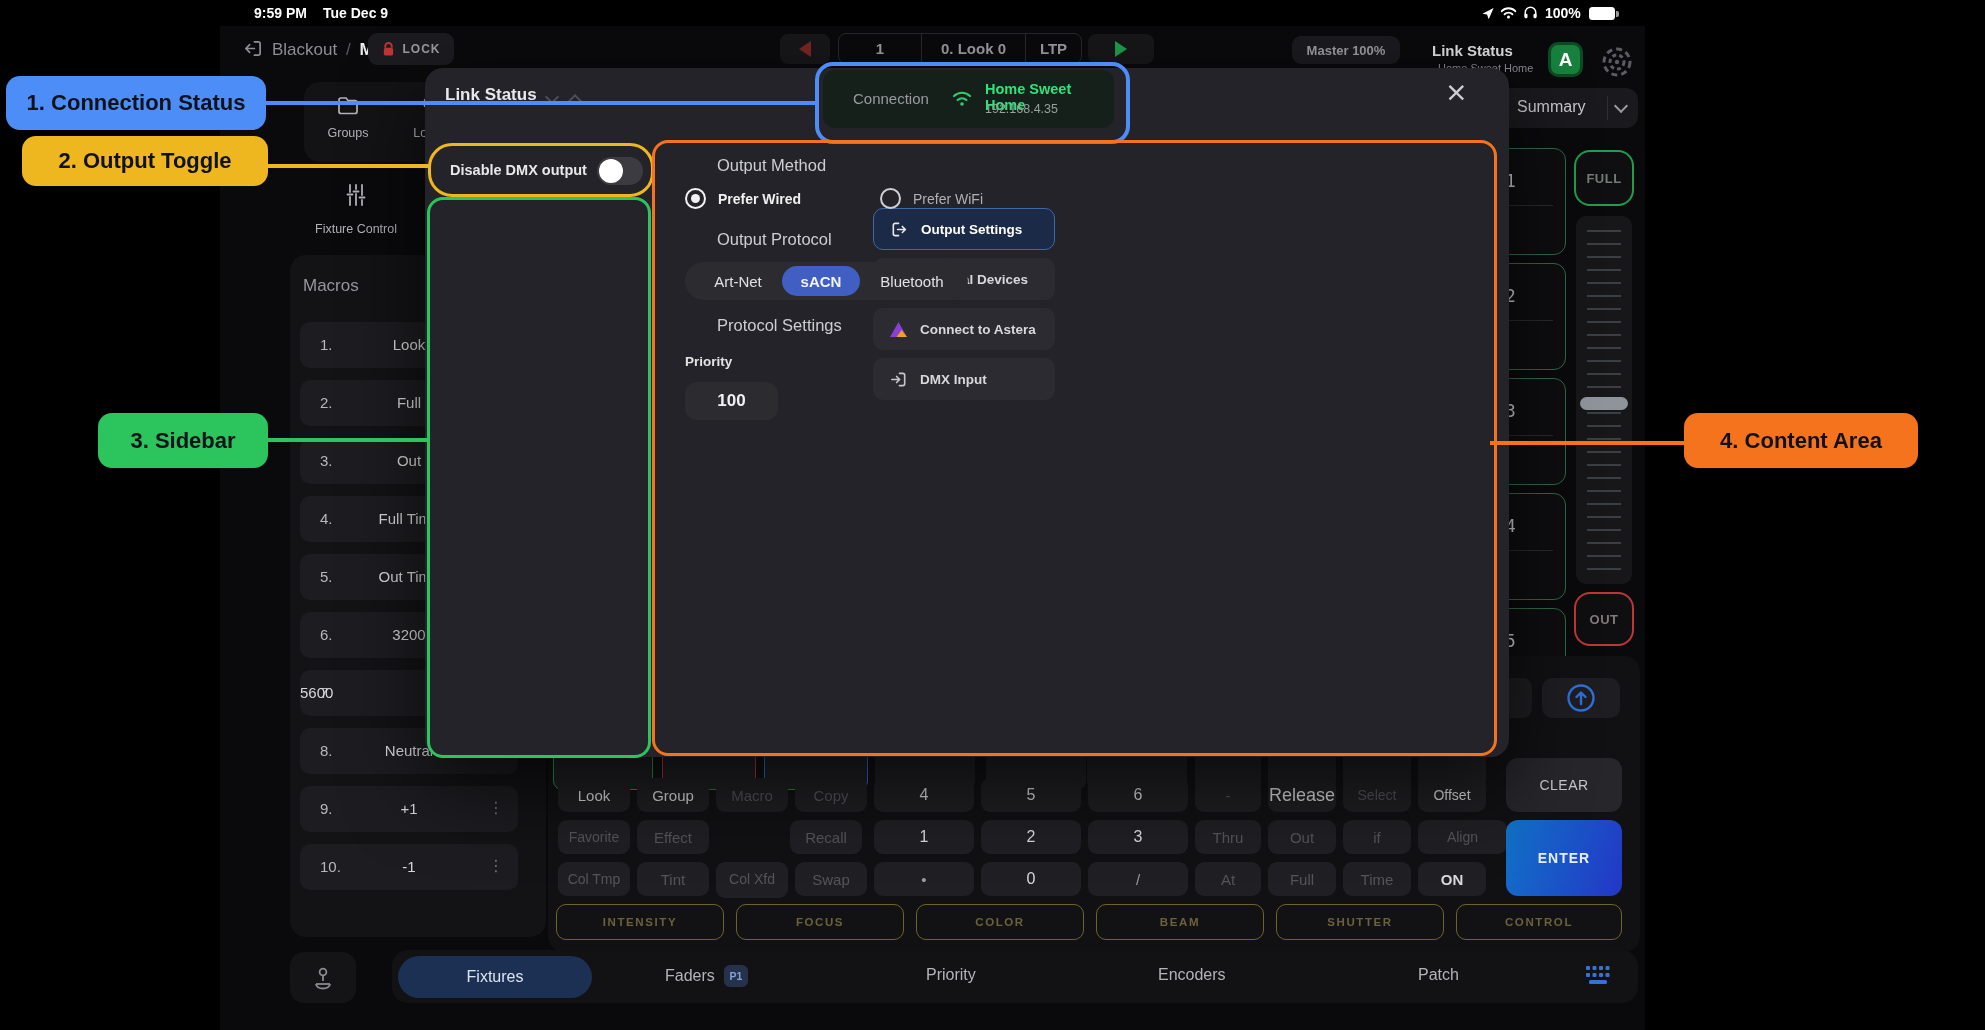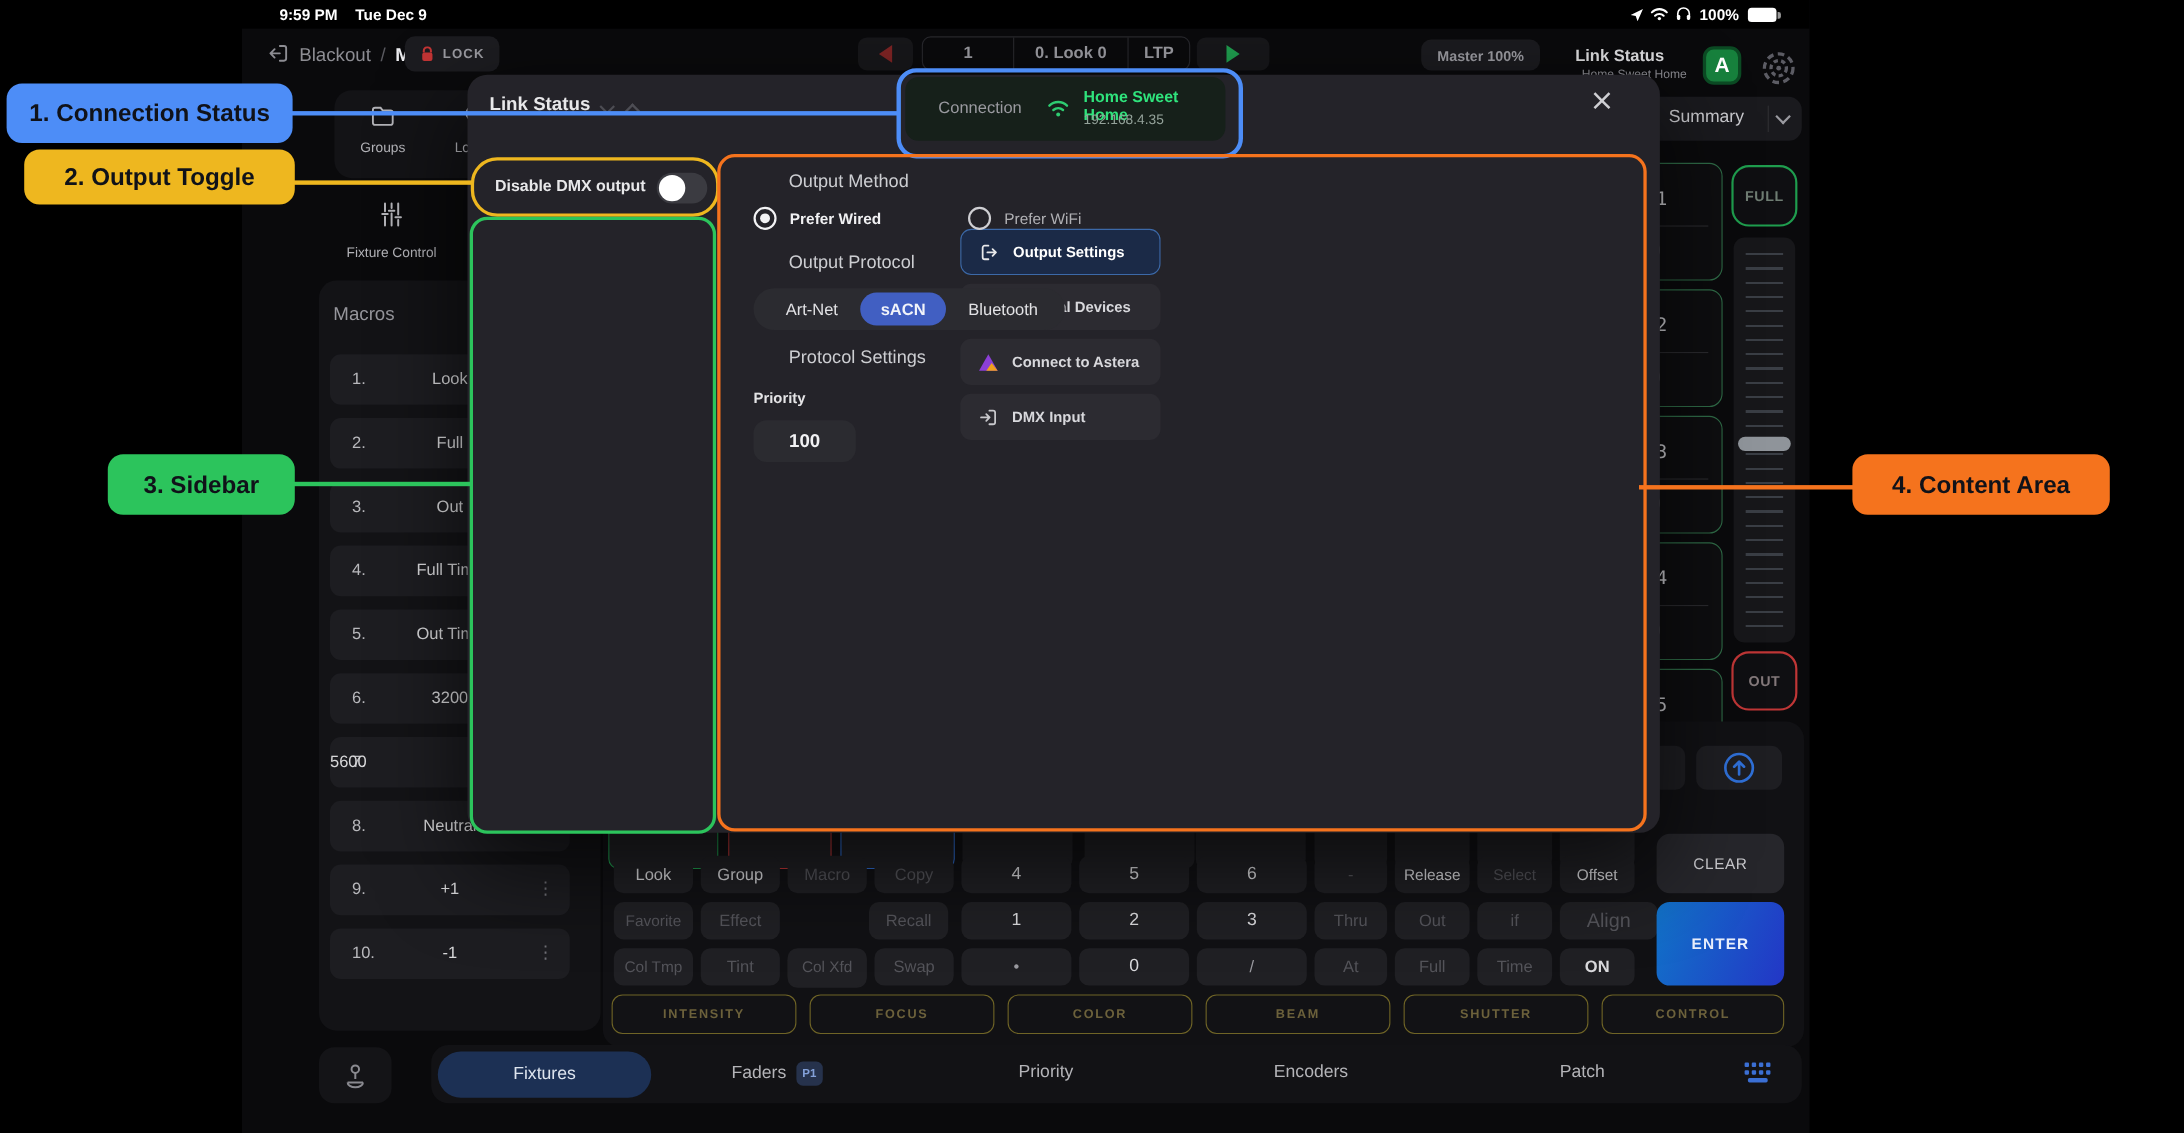--- a/index.html
+++ b/index.html
@@ -241,35 +241,35 @@
   <div class="abs key" style="left:1418px;top:748px;width:68px;height:42px;"></div>
 
   <div class="abs key" style="left:558px;top:778px;width:72px;height:34px;">Look</div>
   <div class="abs key" style="left:637px;top:778px;width:72px;height:34px;">Group</div>
   <div class="abs key dim" style="left:716px;top:778px;width:72px;height:34px;">Macro</div>
   <div class="abs key dim" style="left:795px;top:778px;width:72px;height:34px;">Copy</div>
   <div class="abs key num" style="left:874px;top:778px;width:100px;height:34px;">4</div>
   <div class="abs key num" style="left:981px;top:778px;width:100px;height:34px;">5</div>
   <div class="abs key num" style="left:1088px;top:778px;width:100px;height:34px;">6</div>
   <div class="abs key dim" style="left:1195px;top:778px;width:66px;height:34px;">-</div>
-  <div class="abs key" style="left:1268px;top:778px;width:68px;height:34px;font-size:14px;">Release</div>
+  <div class="abs key" style="left:1268px;top:778px;width:68px;height:34px;font-size:18px;">Release</div>
   <div class="abs key dim" style="left:1343px;top:778px;width:68px;height:34px;font-size:14px;">Select</div>
   <div class="abs key" style="left:1418px;top:778px;width:68px;height:34px;font-size:14px;">Offset</div>
 
   <div class="abs key dim" style="left:558px;top:820px;width:72px;height:34px;font-size:14px;">Favorite</div>
   <div class="abs key dim" style="left:637px;top:820px;width:72px;height:34px;">Effect</div>
   <div class="abs key" style="left:716px;top:864px;width:72px;height:34px;">Fader</div>
   <div class="abs key dim" style="left:790px;top:820px;width:72px;height:34px;">Recall</div>
   <div class="abs key num" style="left:874px;top:820px;width:100px;height:34px;">1</div>
   <div class="abs key num" style="left:981px;top:820px;width:100px;height:34px;">2</div>
   <div class="abs key num" style="left:1088px;top:820px;width:100px;height:34px;">3</div>
   <div class="abs key dim" style="left:1195px;top:820px;width:66px;height:34px;">Thru</div>
   <div class="abs key dim" style="left:1268px;top:820px;width:68px;height:34px;">Out</div>
   <div class="abs key dim" style="left:1343px;top:820px;width:68px;height:34px;">if</div>
-  <div class="abs key dim" style="left:1418px;top:820px;width:89px;height:34px;font-size:18px;">Align</div>
+  <div class="abs key dim" style="left:1418px;top:820px;width:89px;height:34px;font-size:14px;">Align</div>
 
   <div class="abs key dim" style="left:558px;top:862px;width:72px;height:34px;font-size:14px;">Col Tmp</div>
   <div class="abs key dim" style="left:637px;top:862px;width:72px;height:34px;">Tint</div>
   <div class="abs key dim" style="left:716px;top:862px;width:72px;height:34px;font-size:14px;">Col Xfd</div>
   <div class="abs key dim" style="left:795px;top:862px;width:72px;height:34px;">Swap</div>
   <div class="abs key" style="left:874px;top:862px;width:100px;height:34px;color:#9a9aa0;">•</div>
   <div class="abs key num" style="left:981px;top:862px;width:100px;height:34px;">0</div>
   <div class="abs key" style="left:1088px;top:862px;width:100px;height:34px;color:#9a9aa0;">/</div>
   <div class="abs key dim" style="left:1195px;top:862px;width:66px;height:34px;">At</div>
   <div class="abs key dim" style="left:1268px;top:862px;width:68px;height:34px;">Full</div>

